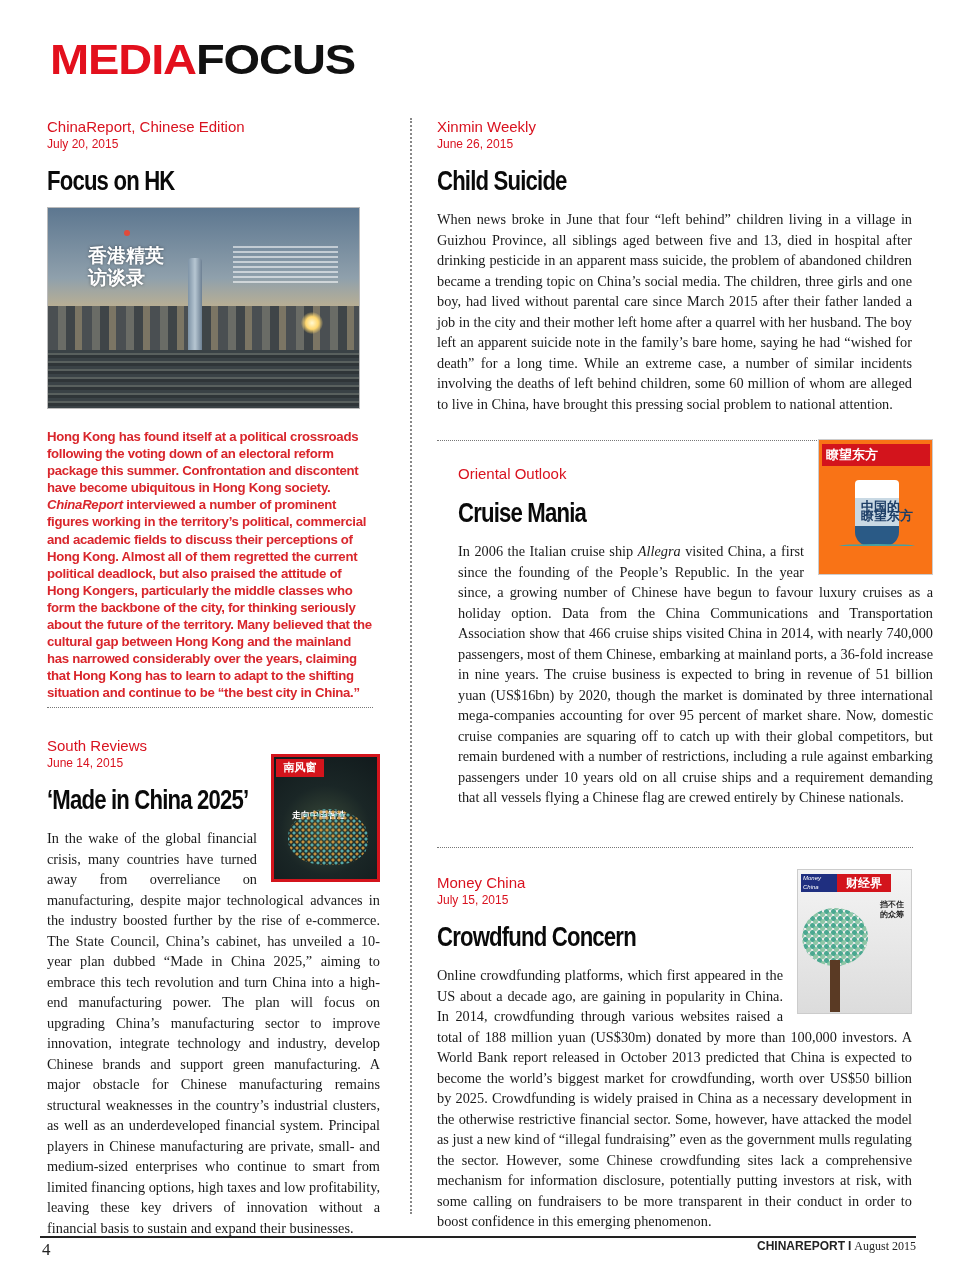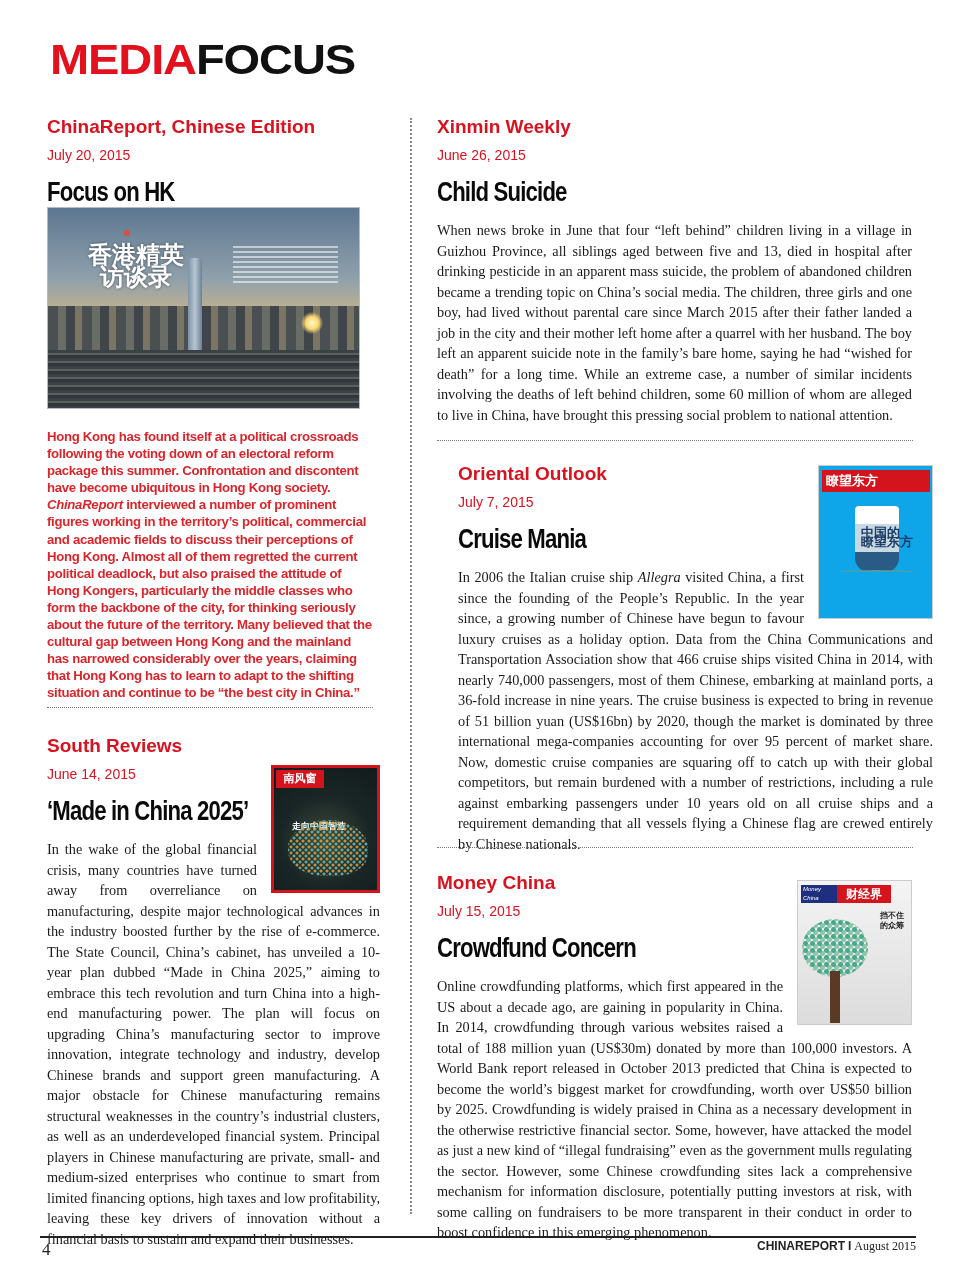--- a/index.html
+++ b/index.html
@@ -6,55 +6,55 @@
   html, body { width: 964px; height: 1280px; background: #ffffff; overflow: hidden; }
   body { position: relative; font-family: "Liberation Serif", serif; color: #1a1a1a; }
 
   .masthead { position: absolute; left: 50px; top: 40px; height: 40px; font-family: "Liberation Sans", sans-serif; font-weight: 900; font-size: 42px; letter-spacing: -1px; line-height: 40px; transform: scaleX(1.12); transform-origin: left center; }
   .masthead .red { color: #e3101d; }
   .masthead .black { color: #111; }
 
   .col-divider { position: absolute; left: 410px; top: 118px; width: 0; height: 1096px; border-left: 2px dotted #888; }
 
   .article { position: absolute; }
-  .source { font-family: "Liberation Sans", sans-serif; font-weight: bold; font-size: 19px; color: #d9121f; line-height: 18px; }
-  .date { font-family: "Liberation Sans", sans-serif; font-size: 14px; color: #d9121f; line-height: 14px; margin-top: 12px; }
+  .source { font-family: "Liberation Sans", sans-serif; font-weight: normal; font-size: 15px; color: #d9121f; line-height: 18px; }
+  .date { font-family: "Liberation Sans", sans-serif; font-size: 12px; color: #d9121f; line-height: 14px; margin-top: 1px; }
   .headline { font-family: "Liberation Sans", sans-serif; font-weight: bold; font-size: 27px; color: #0a0a0a; letter-spacing: -1px; line-height: 32px; margin-top: 14px; transform: scaleX(0.82); transform-origin: left center; white-space: nowrap; }
   .body { font-size: 14.3px; line-height: 20.5px; text-align: justify; margin-top: 12px; color: #1a1a1a; }
   .lead { font-family: "Liberation Sans", sans-serif; font-weight: bold; font-size: 13.2px; line-height: 17.1px; color: #d9262c; letter-spacing: -0.3px; }
   .lead em { font-style: italic; }
   .body em { font-style: italic; }
 
   .sep { position: absolute; height: 0; border-top: 1px dotted #777; }
 
   .cover { float: right; margin: -66px 0 6px 14px; border: 1px solid #ccc; position: relative; overflow: hidden; }
 
   
   .hk-photo { position: absolute; left: 47px; top: 207px; width: 313px; height: 202px; overflow: hidden; background: linear-gradient(180deg, #5d7790 0%, #8fa0ac 35%, #c9b48a 55%, #6b6a60 66%, #3c4244 100%); border: 1px solid #bbb; }
-  .hk-photo .title-zh { position: absolute; left: 40px; top: 36px; color: #fff; font-family: "DejaVu Sans", sans-serif; font-weight: bold; font-size: 24px; line-height: 22px; text-align: center; text-shadow: 0 0 3px rgba(0,0,0,0.5); }
+  .hk-photo .title-zh { position: absolute; left: 40px; top: 36px; color: #fff; font-family: "DejaVu Sans", sans-serif; font-weight: bold; font-size: 19px; line-height: 22px; text-align: left; text-shadow: 0 0 3px rgba(0,0,0,0.5); }
   .hk-photo .dot { position: absolute; left: 76px; top: 22px; width: 6px; height: 6px; border-radius: 50%; background: #e24a3a; }
   .hk-photo .tower { position: absolute; left: 140px; top: 50px; width: 14px; height: 92px; background: linear-gradient(90deg, #7e93a6, #b6c6d2, #6d8093); border-radius: 4px 4px 0 0; }
   .hk-photo .skyline { position: absolute; left: 0; top: 98px; width: 100%; height: 44px; background: repeating-linear-gradient(90deg, #4a4f52 0 10px, #6a6c66 10px 18px, #3f4548 18px 27px, #7b7564 27px 34px); }
   .hk-photo .sun { position: absolute; left: 253px; top: 104px; width: 22px; height: 22px; border-radius: 50%; background: radial-gradient(circle, #fff8d0 0%, #ffd870 40%, rgba(255,200,80,0) 72%); }
   .hk-photo .water { position: absolute; left: 0; top: 142px; width: 100%; height: 60px; background: repeating-linear-gradient(180deg, #3a4246 0 3px, #59605e 3px 5px, #2f3538 5px 8px); }
   .hk-photo .blurb { position: absolute; left: 185px; top: 38px; width: 105px; height: 40px; background: repeating-linear-gradient(180deg, rgba(255,255,255,0.55) 0 2px, rgba(255,255,255,0) 2px 5px); }
 
   .cov-xinmin { width: 115px; height: 150px; background: linear-gradient(180deg, #eee 0 6%, #c7c4bf 30%, #8c8777 55%, #7a6c56 100%); }
   .cov-xinmin .mast { position: absolute; left: 3px; top: 10px; width: 70px; height: 24px; background: #d6161e; color: #fff; font-family: "DejaVu Sans", sans-serif; font-weight: bold; font-size: 15px; line-height: 24px; text-align: center; }
   .cov-xinmin .yel { position: absolute; left: 74px; top: 10px; width: 38px; height: 24px; background: #f1d43a; }
   .cov-xinmin .hl { position: absolute; left: 26px; top: 40px; color: #111; font-family: "DejaVu Sans", sans-serif; font-weight: bold; font-size: 8.5px; }
   .cov-xinmin .hat { position: absolute; left: 8px; top: 62px; width: 50px; height: 26px; border-radius: 50%; background: #b79a6b; }
   .cov-xinmin .kid { position: absolute; left: 20px; top: 78px; width: 24px; height: 44px; background: #8c5a4a; border-radius: 10px 10px 4px 4px; }
 
   .cov-nfc { width: 109px; height: 128px; background: radial-gradient(circle at 50% 60%, #3d4d3a 0%, #1a2626 50%, #111a1c 100%); border: 3px solid #d3141c; }
   .cov-nfc .mast { position: absolute; left: 2px; top: 2px; width: 48px; height: 18px; background: #d3141c; color: #fff; font-family: "DejaVu Sans", sans-serif; font-weight: bold; font-size: 11px; line-height: 18px; text-align: center; }
   .cov-nfc .hl { position: absolute; left: 18px; top: 48px; color: #fff; font-family: "DejaVu Sans", sans-serif; font-weight: bold; font-size: 9px; }
   .cov-nfc .brain { position: absolute; left: 14px; top: 52px; width: 80px; height: 56px; border-radius: 50% 50% 40% 45%; background: radial-gradient(circle, #e0a040 1px, transparent 2px) 0 0/6px 6px, radial-gradient(circle, #5fc0c0 1px, transparent 2px) 3px 3px/6px 6px; opacity: 0.85; }
 
-  .cov-lw { width: 115px; height: 154px; background: #0ea5e9; }
+  .cov-lw { width: 115px; height: 136px; background: #f97316; }
   .cov-lw .mast { position: absolute; left: 3px; top: 4px; width: 108px; height: 22px; background: #d3141c; color: #fff; font-family: "DejaVu Sans", sans-serif; font-weight: bold; font-size: 13px; line-height: 22px; padding-left: 4px; }
   .cov-lw .ship { position: absolute; left: 36px; top: 40px; width: 44px; height: 66px; background: linear-gradient(180deg, #fff 0 28%, #c9d9e4 28% 70%, #2a5a86 70% 100%); border-radius: 4px 4px 14px 14px; }
   .cov-lw .hl { position: absolute; left: 42px; top: 62px; color: #1d3e66; font-family: "DejaVu Sans", sans-serif; font-weight: bold; font-size: 13px; line-height: 9px; }
   .cov-lw .wave { position: absolute; left: 20px; top: 104px; width: 76px; height: 4px; border-top: 2px solid #4aa0a0; border-radius: 50%; }
 
   .cov-mc { width: 115px; height: 145px; background: linear-gradient(180deg, #f4f4f4, #dcdcdc); }
   .cov-mc .mast1 { position: absolute; left: 3px; top: 4px; width: 36px; height: 18px; background: #1f2f80; color: #fff; font-family: "Liberation Sans", sans-serif; font-style: italic; font-size: 6px; line-height: 9px; padding-left: 2px; }
   .cov-mc .mast2 { position: absolute; left: 39px; top: 4px; width: 54px; height: 18px; background: #d3141c; color: #fff; font-family: "DejaVu Sans", sans-serif; font-weight: bold; font-size: 12px; line-height: 18px; text-align: center; }
   .cov-mc .tree { position: absolute; left: 4px; top: 38px; width: 66px; height: 58px; border-radius: 50%; background: radial-gradient(circle, #4aa890 2px, transparent 3px) 0 0/7px 7px, radial-gradient(circle, #8cc6a6 2px, transparent 3px) 3px 3px/7px 7px; }
   .cov-mc .trunk { position: absolute; left: 32px; top: 90px; width: 10px; height: 52px; background: #5a3a24; }
@@ -119,21 +119,20 @@
   <div class="headline">Child Suicide</div>
   <div class="body">
     <span>When news broke in June that four “left behind” children living in a village in Guizhou Province, all siblings aged between five and 13, died in hospital after drinking pesticide in an apparent mass suicide, the problem of abandoned children became a trending topic on China’s social media. The children, three girls and one boy, had lived without parental care since March 2015 after their father landed a job in the city and their mother left home after a quarrel with her husband. The boy left an apparent suicide note in the family’s bare home, saying he had “wished for death” for a long time. While an extreme case, a number of similar incidents involving the deaths of left behind children, some 60 million of whom are alleged to live in China, have brought this pressing social problem to national attention.</span>
   </div>
 </div>
 
 <div class="sep" style="left:437px; top:440px; width:476px;"></div>
 
 <div class="article" style="left:458px; top:465px; width:475px;">
   <div class="source">Oriental Outlook</div>
-  <div class="date">July 7, 2015</div>
   <div class="headline">Cruise Mania</div>
   <div class="body">
     <div class="cover cov-lw" style="margin-top:-102px;">
       <div class="mast">瞭望东方</div>
       <div class="ship"></div>
       <div class="hl">
           <div>中国的</div>
           <div>瞭望东方</div>
         </div>
       <div class="wave"></div>

